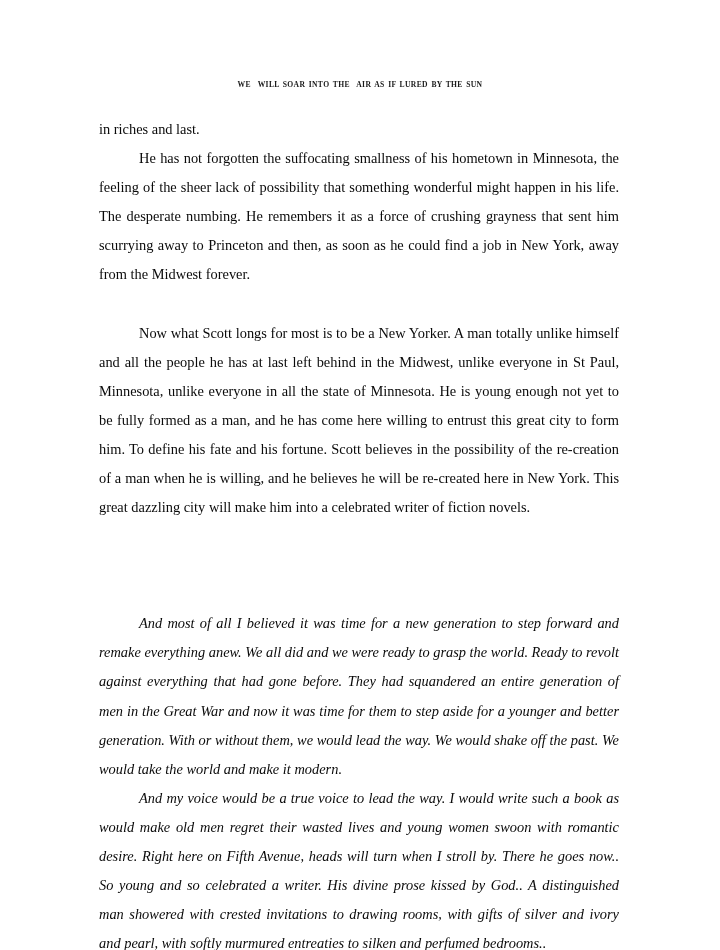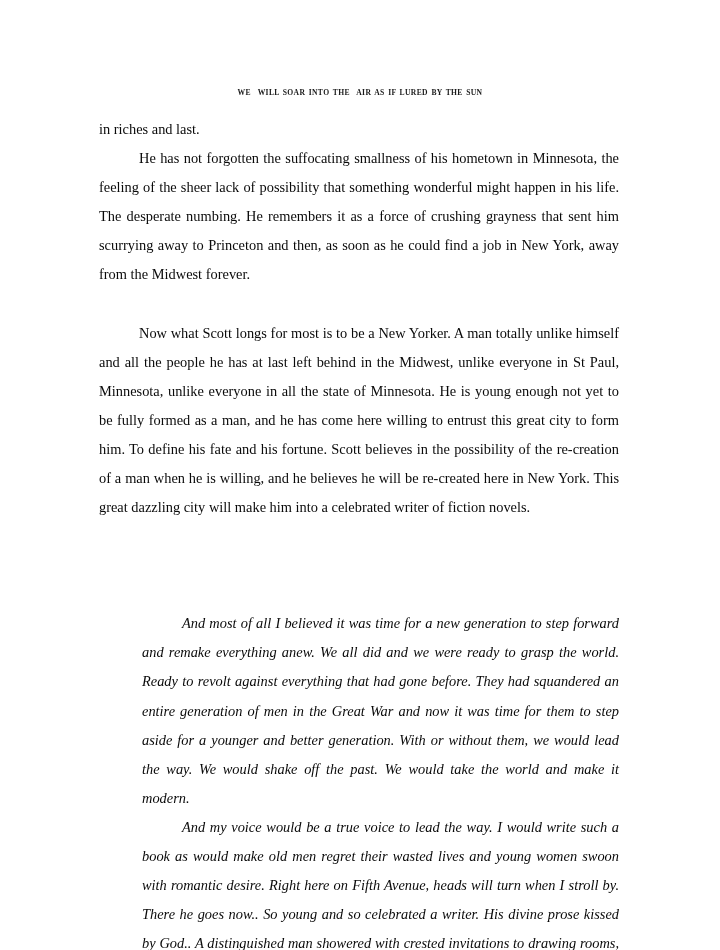--- a/index.html
+++ b/index.html
@@ -29,21 +29,20 @@
     top: 80px;
     left: 0;
     width: 720px;
     text-align: center;
     font-size: 7.6px;
     letter-spacing: 0.35px;
     word-spacing: 1.2px;
     font-weight: 600;
     color: #191919;
     white-space: pre;
-    margin-top: 8px;
   }
 
   
   .text-column {
     position: absolute;
     top: 115px;
     left: 99px;
     width: 520px;
   }
 
@@ -60,21 +59,20 @@
   p.cont {           
     text-indent: 0;
   }
 
   p.indent {
     text-indent: 40px;
   }
 
   p.italic {
     font-style: italic;
-    margin-left: 43px;
   }
 
   
   .gap-para  { height: 29px; }
   .gap-big   { height: 87px; }
 </style>
 </head>
 <body>
 
 <div class="page">

